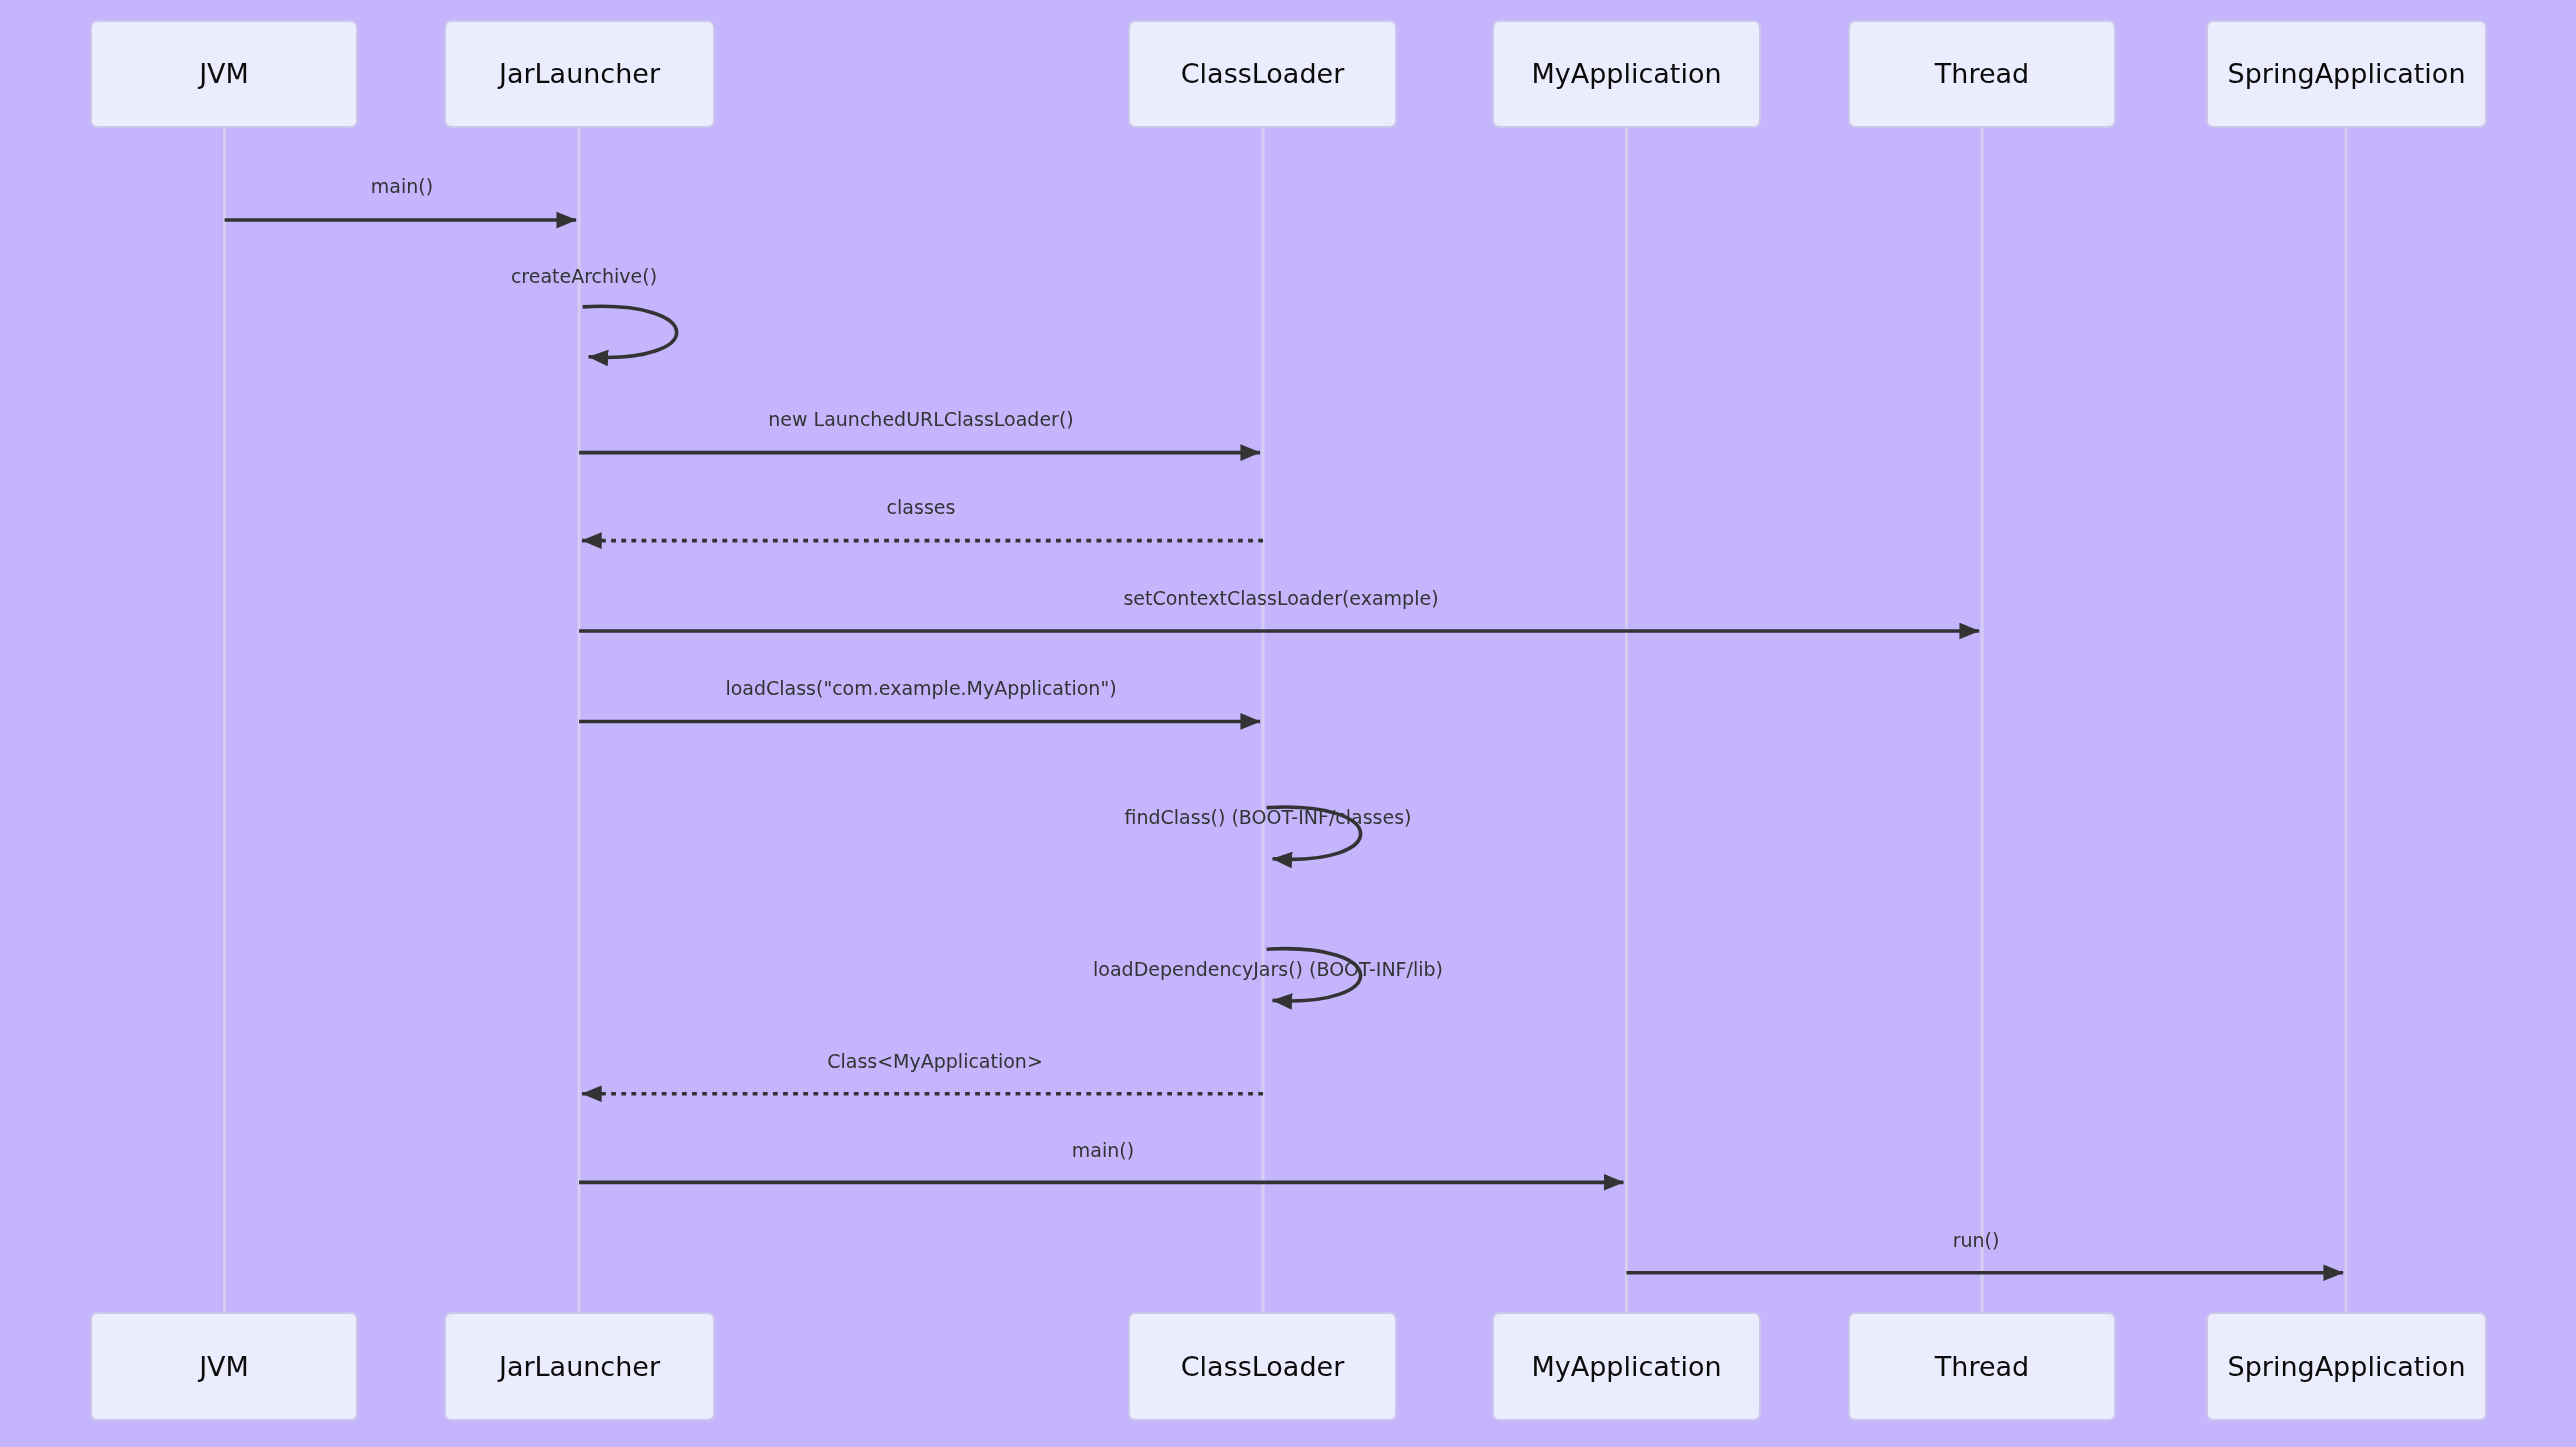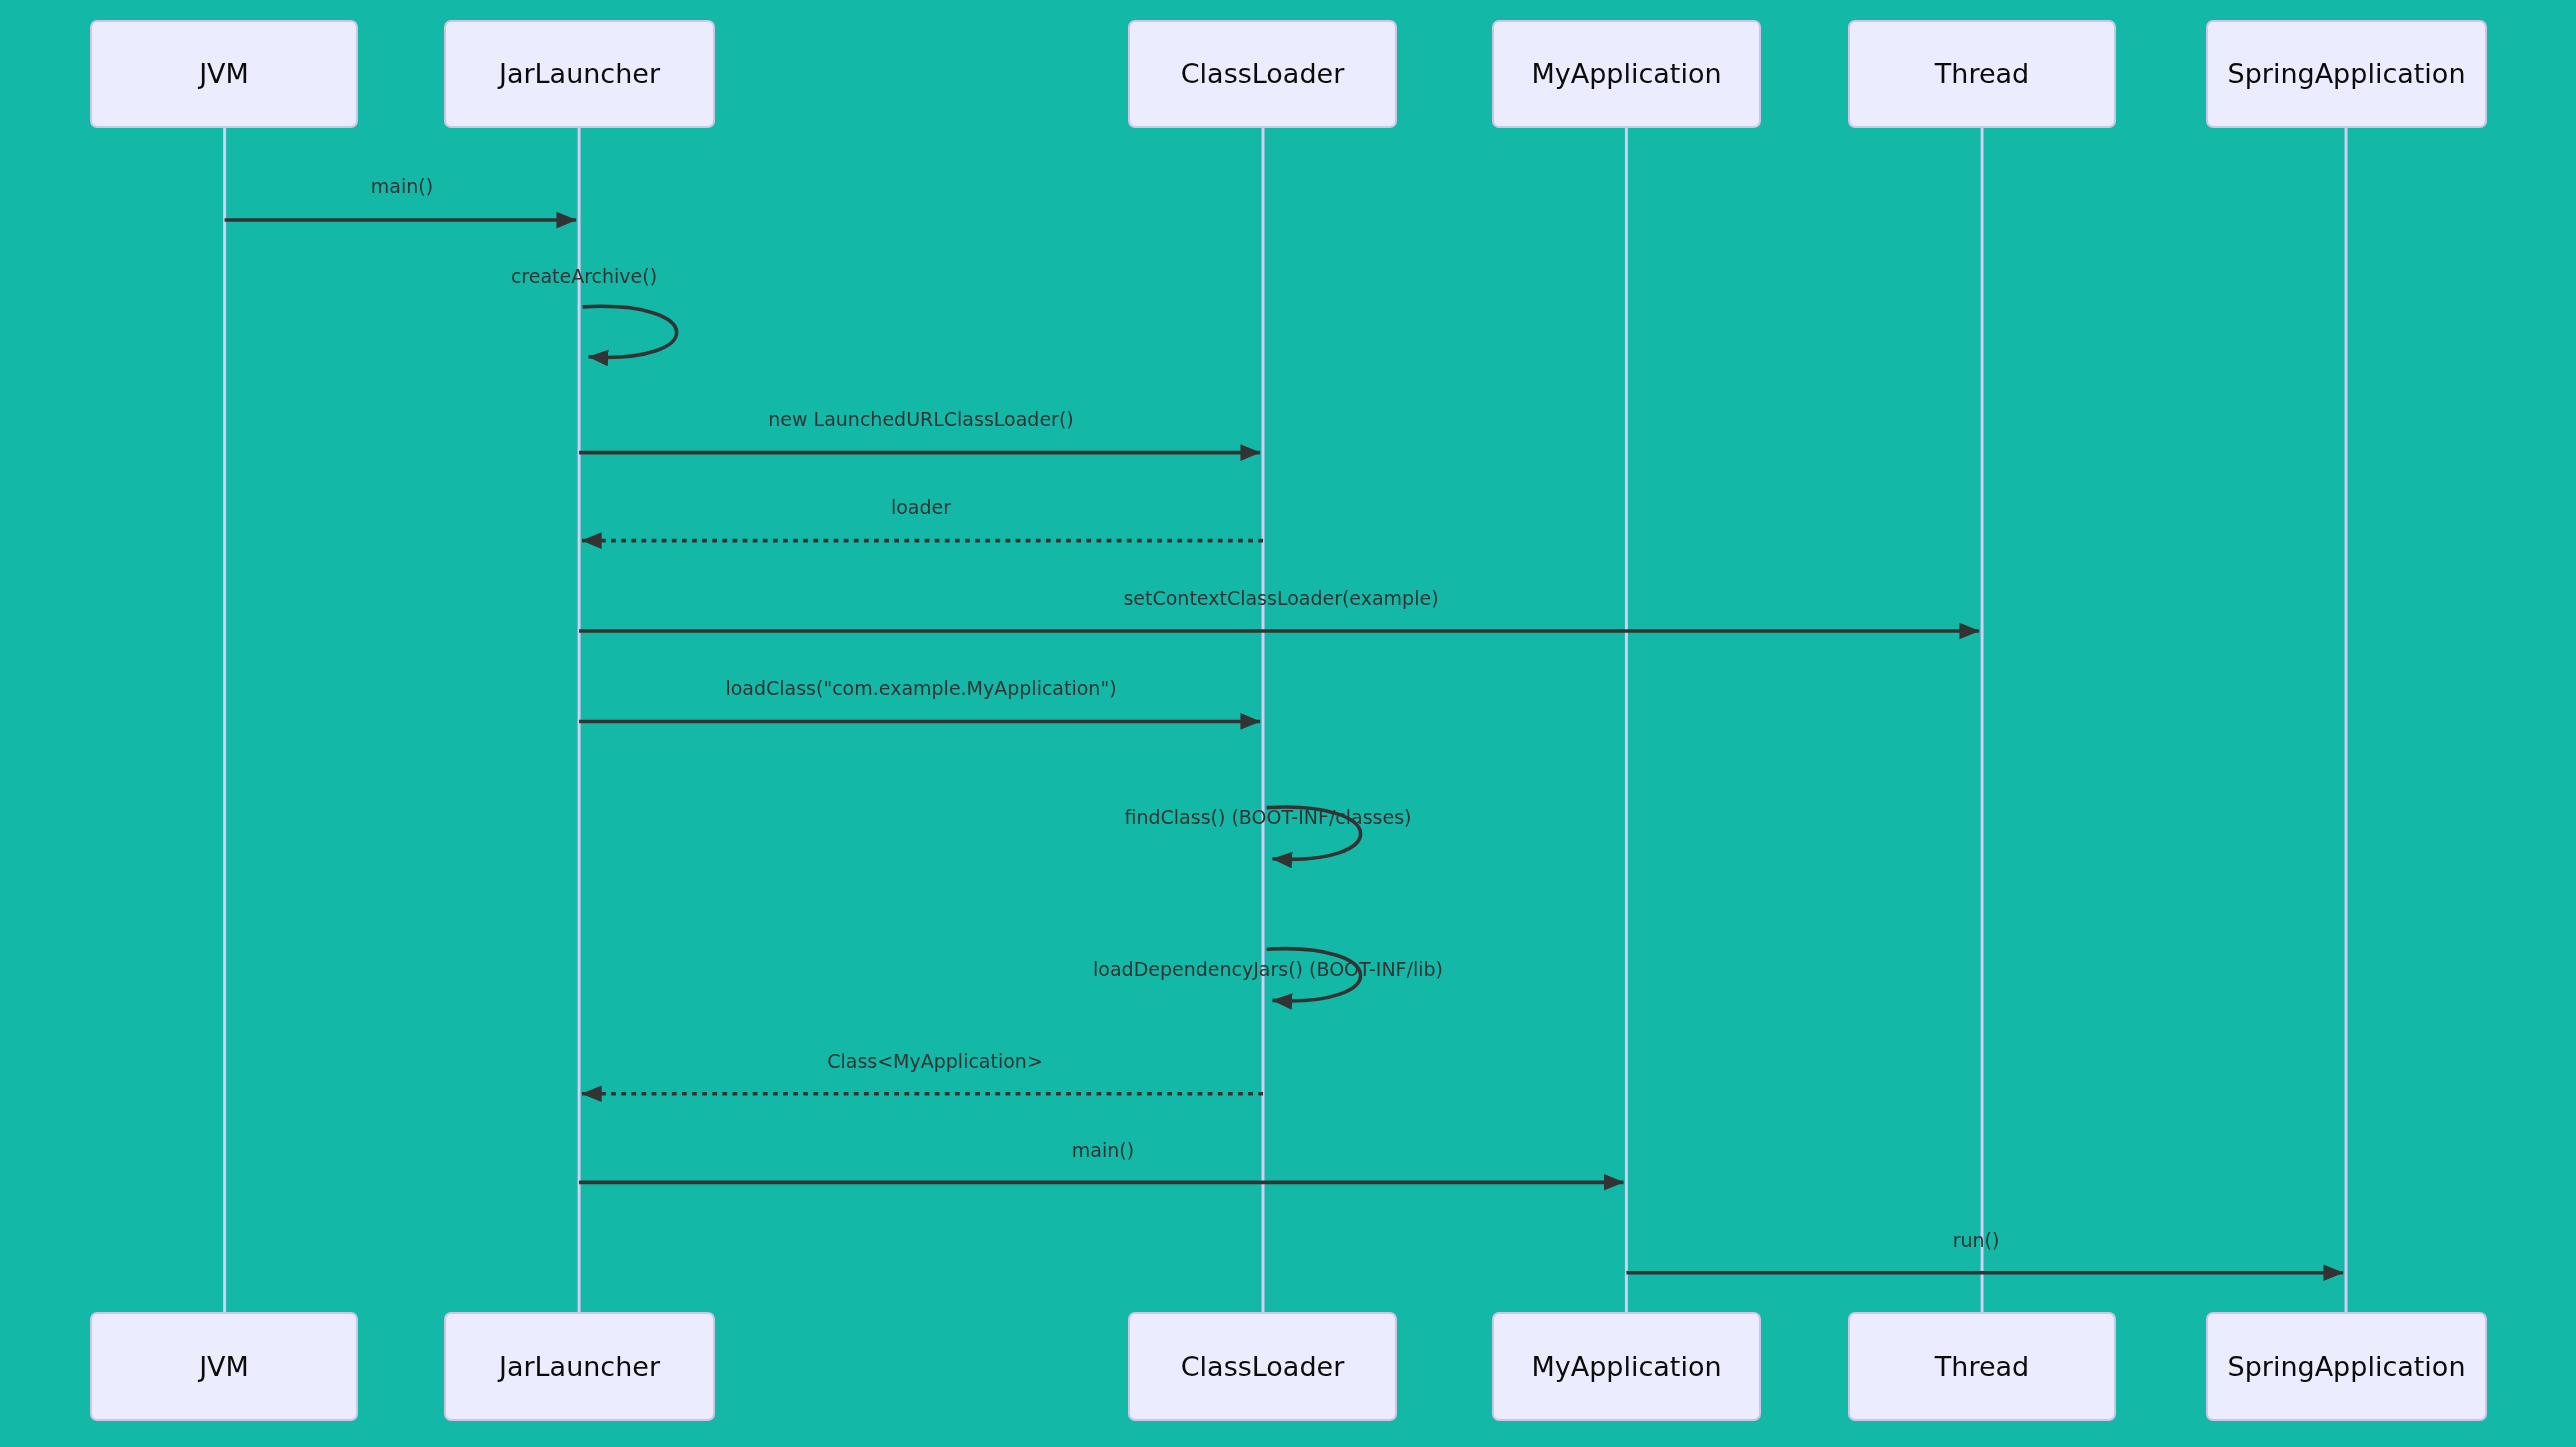--- a/index.html
+++ b/index.html
@@ -33,21 +33,21 @@
   .msg-label {
     position: absolute;
     transform: translate(-50%, -50%);
     font-size: 19px;
     white-space: nowrap;
   }
 </style>
 </head>
 <body>
 
-<div id="canvas" style="width: 2576px; height: 1447px; background: #14b8a6;">
+<div id="canvas" style="width: 2576px; height: 1447px; background: #c4b5fd;">
     <svg id="wires" viewBox="0 0 4330 2433">
       <defs>
         <marker id="arrowhead" markerUnits="userSpaceOnUse" markerWidth="40" markerHeight="32" refX="33" refY="14" orient="auto">
           <path d="M0,0 L34,14 L0,28 Z" fill="#333333"></path>
         </marker>
       </defs>
       <line x1="377" x2="377" y1="215" y2="2206" stroke="#d6cdf3" stroke-width="5"></line>
       <line x1="973" x2="973" y1="215" y2="2206" stroke="#d6cdf3" stroke-width="5"></line>
       <line x1="2123" x2="2123" y1="215" y2="2206" stroke="#d6cdf3" stroke-width="5"></line>
       <line x1="2734" x2="2734" y1="215" y2="2206" stroke="#d6cdf3" stroke-width="5"></line>
@@ -97,21 +97,21 @@
     </div>
     <div class="actor-box" style="left: 2206px; top: 19.6px; width: 281px; height: 108px; background: rgb(236, 236, 255); border-color: rgb(204, 198, 234); color: rgb(11, 11, 11);">
       <span class="actor-label">SpringApplication</span>
     </div>
     <div class="actor-box" style="left: 2206px; top: 1312px; width: 281px; height: 109px; background: rgb(236, 236, 255); border-color: rgb(204, 198, 234); color: rgb(11, 11, 11);">
       <span class="actor-label">SpringApplication</span>
     </div>
     <div class="msg-label" style="left: 402px; top: 186px; color: rgb(51, 51, 51);">main()</div>
     <div class="msg-label" style="left: 584px; top: 276px; color: rgb(51, 51, 51);">createArchive()</div>
     <div class="msg-label" style="left: 921px; top: 419px; color: rgb(51, 51, 51);">new LaunchedURLClassLoader()</div>
-    <div class="msg-label" style="left: 921px; top: 507px; color: rgb(51, 51, 51);">loader</div>
+    <div class="msg-label" style="left: 921px; top: 507px; color: rgb(51, 51, 51);">classes</div>
     <div class="msg-label" style="left: 1281px; top: 598px; color: rgb(51, 51, 51);">setContextClassLoader(example)</div>
     <div class="msg-label" style="left: 921px; top: 688px; color: rgb(51, 51, 51);">loadClass("com.example.MyApplication")</div>
     <div class="msg-label" style="left: 1268px; top: 817px; color: rgb(51, 51, 51);">findClass() (BOOT-INF/classes)</div>
     <div class="msg-label" style="left: 1268px; top: 969px; color: rgb(51, 51, 51);">loadDependencyJars() (BOOT-INF/lib)</div>
     <div class="msg-label" style="left: 921px; top: 1061px; color: rgb(51, 51, 51); margin-left: 14px;">Class&lt;MyApplication&gt;</div>
     <div class="msg-label" style="left: 1103px; top: 1150px; color: rgb(51, 51, 51);">main()</div>
     <div class="msg-label" style="left: 1976px; top: 1240px; color: rgb(51, 51, 51); text-align: center;">run()</div>
   </div>
 
 

